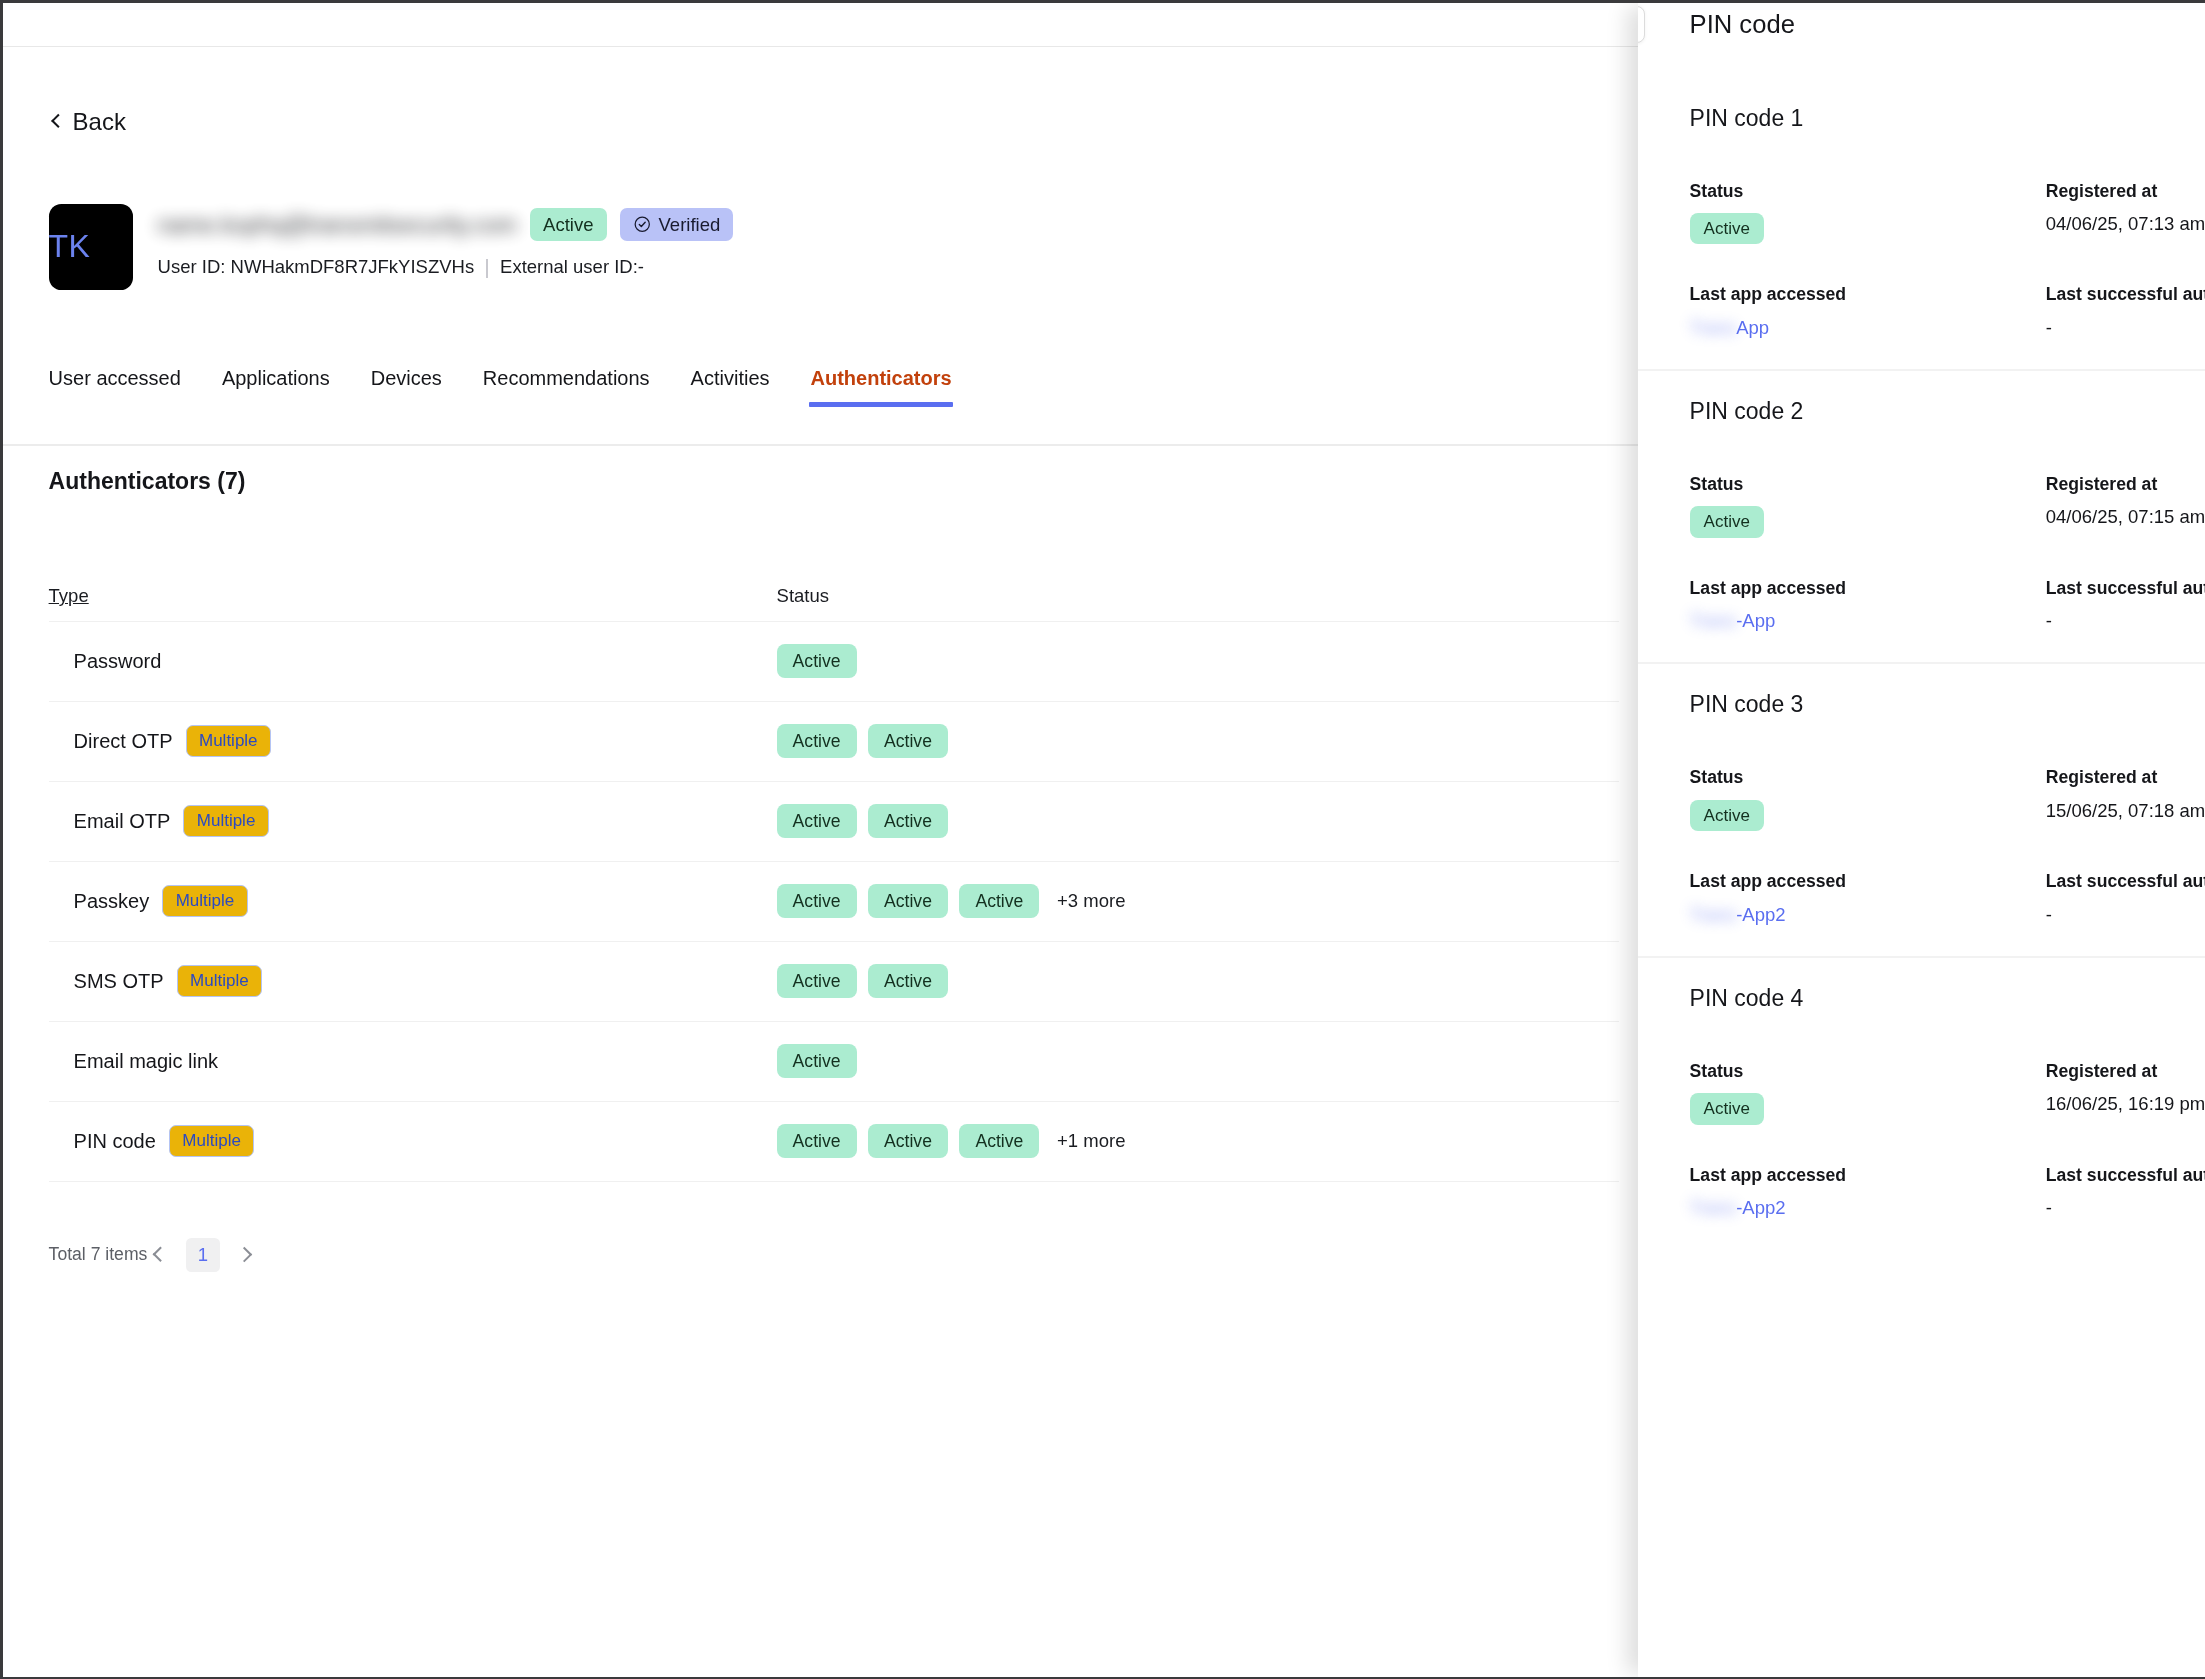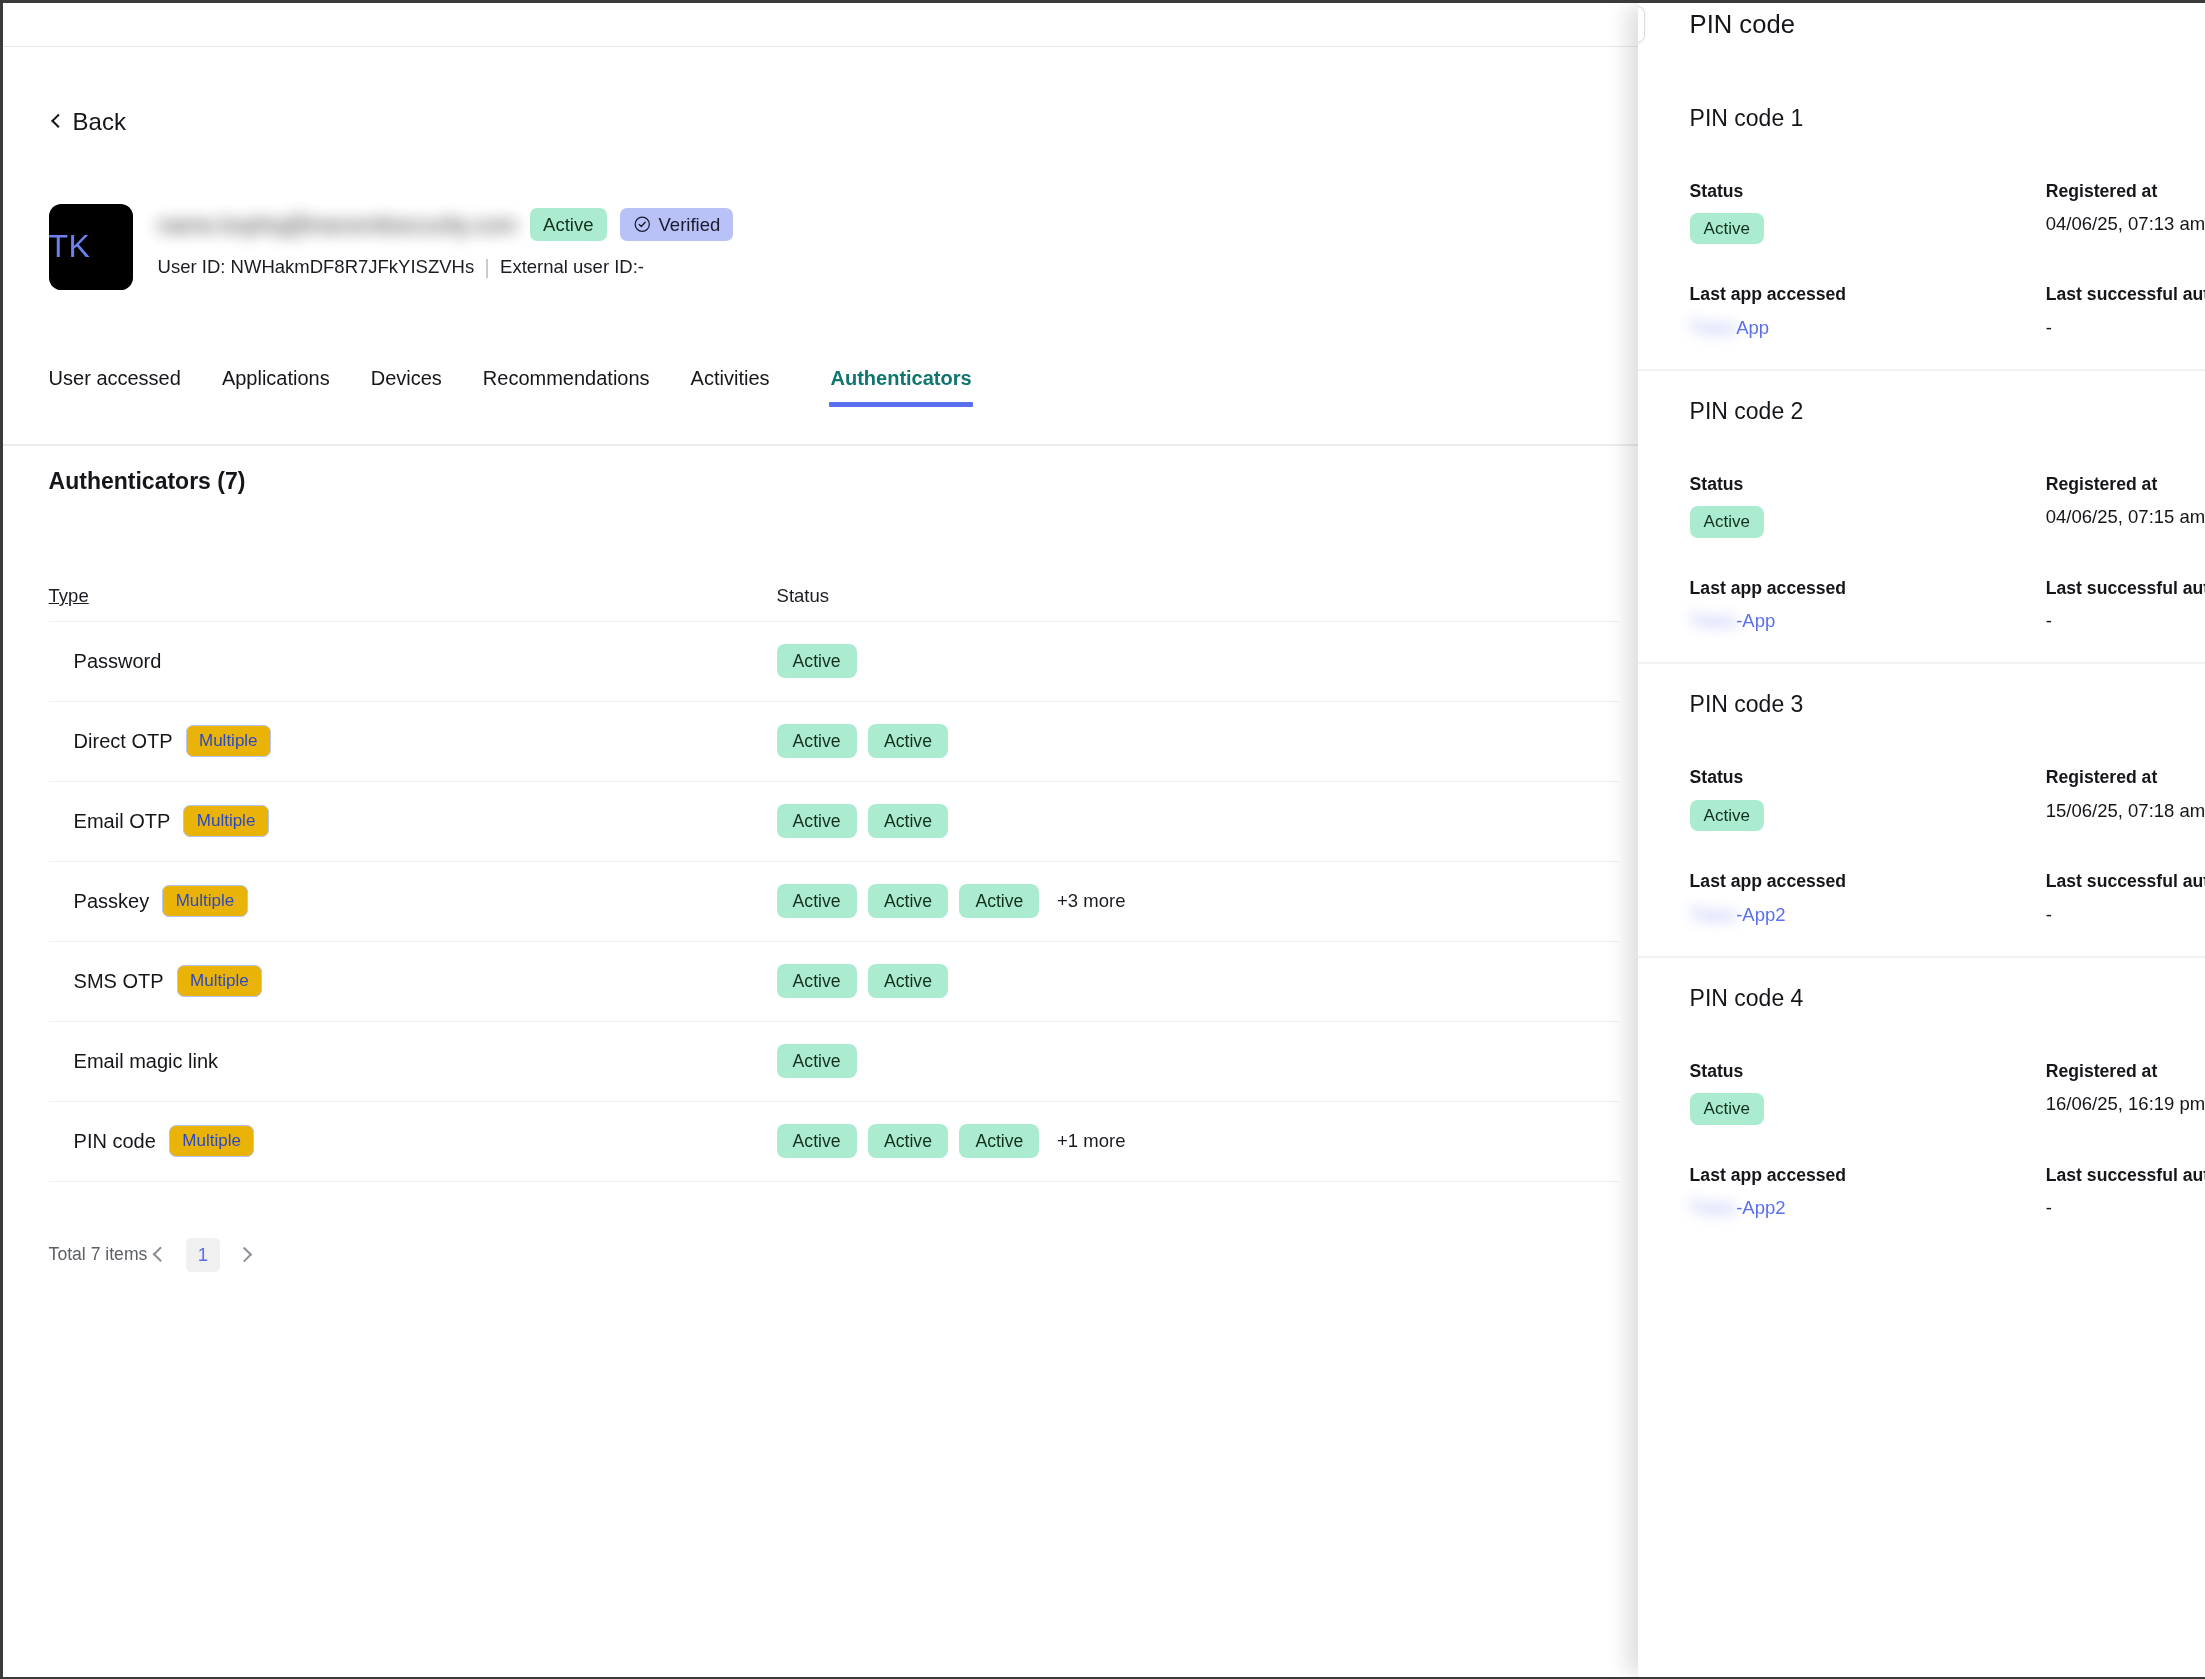--- a/index.html
+++ b/index.html
@@ -70,21 +70,21 @@
   
   .tabs{
     position:absolute;left:46px;top:364px;width:1544px;
     display:flex;align-items:flex-end;gap:0;
   }
   .tab{
     font-size:20px;color:#15161a;padding:0 0 17.6px 0;margin-right:41px;
     cursor:pointer;position:relative;white-space:nowrap;
   }
   .tab:last-child{margin-right:0;}
-  .tab.active{color:#0f766e;font-weight:bold;margin-left:20px;}
+  .tab.active{color:#c2410c;font-weight:bold;}
   .tab.active::after{
     content:"";position:absolute;left:-1.8px;right:-1.8px;bottom:0;height:4.9px;background:#5a6ef0;border-radius:0.9px;
   }
   .tabs-underline{
     position:absolute;left:0;top:441px;width:1635px;height:2.2px;background:#ececec;
   }
 
   .section-title{
     position:absolute;left:46px;top:465px;font-size:23px;font-weight:bold;color:#15161a;
   }

